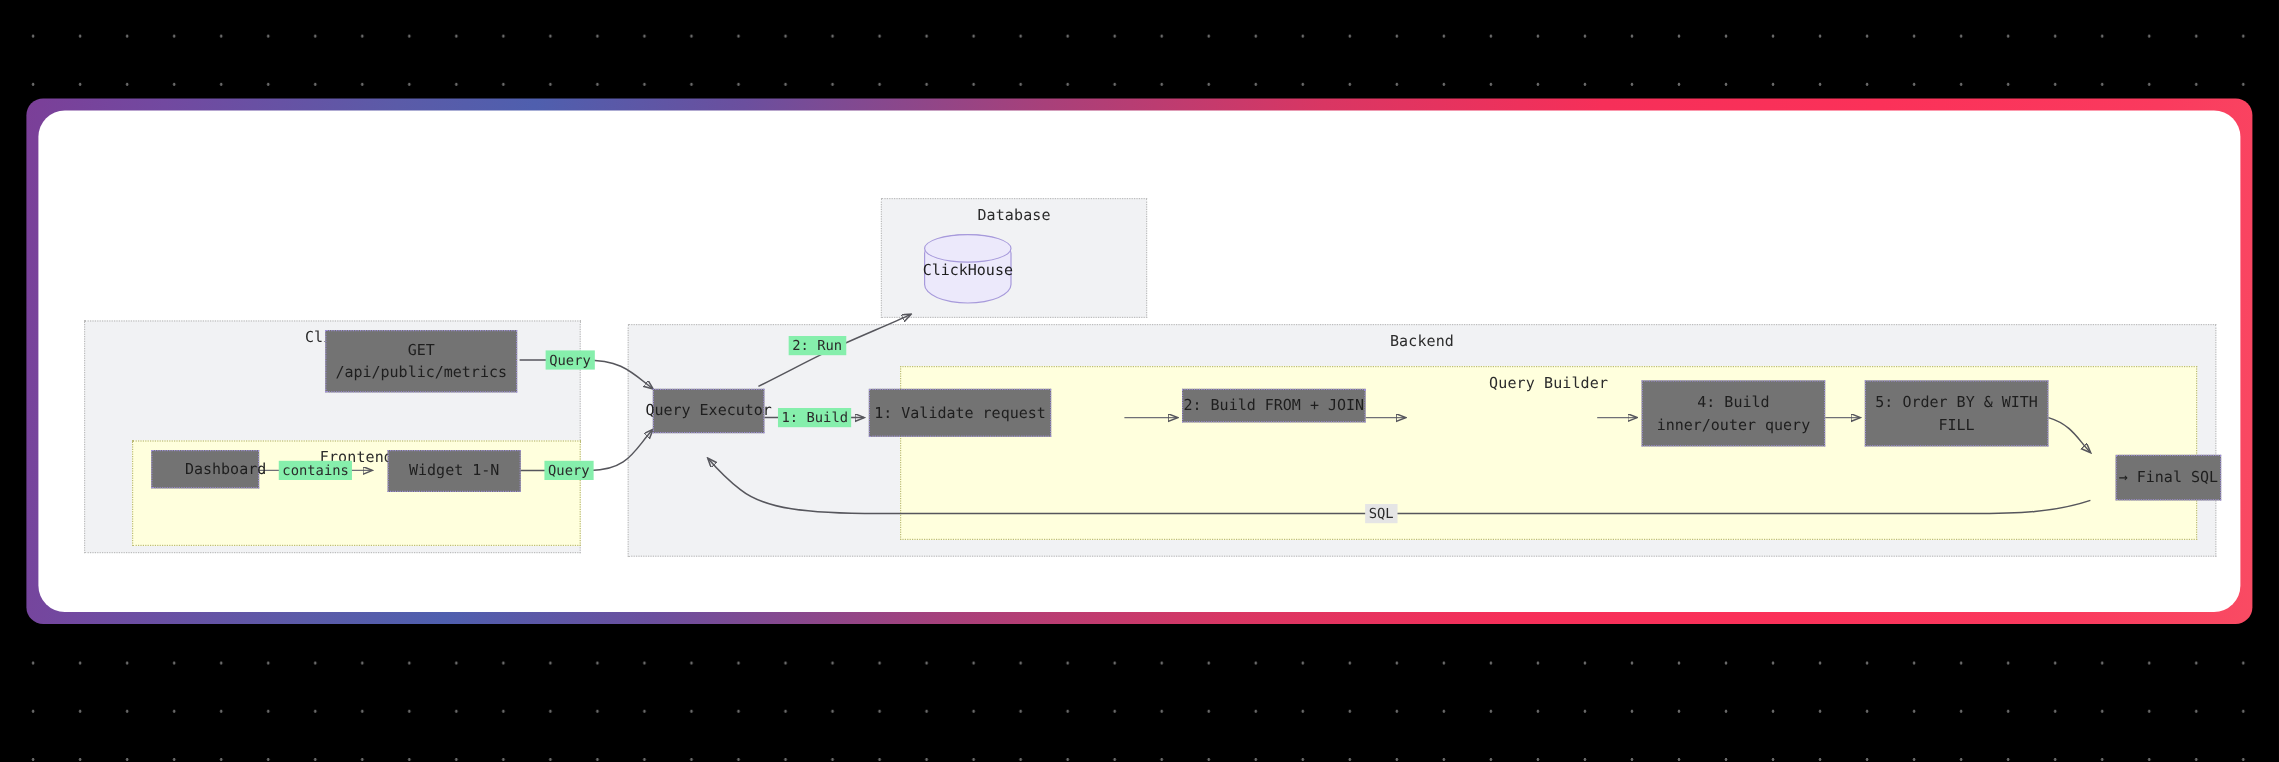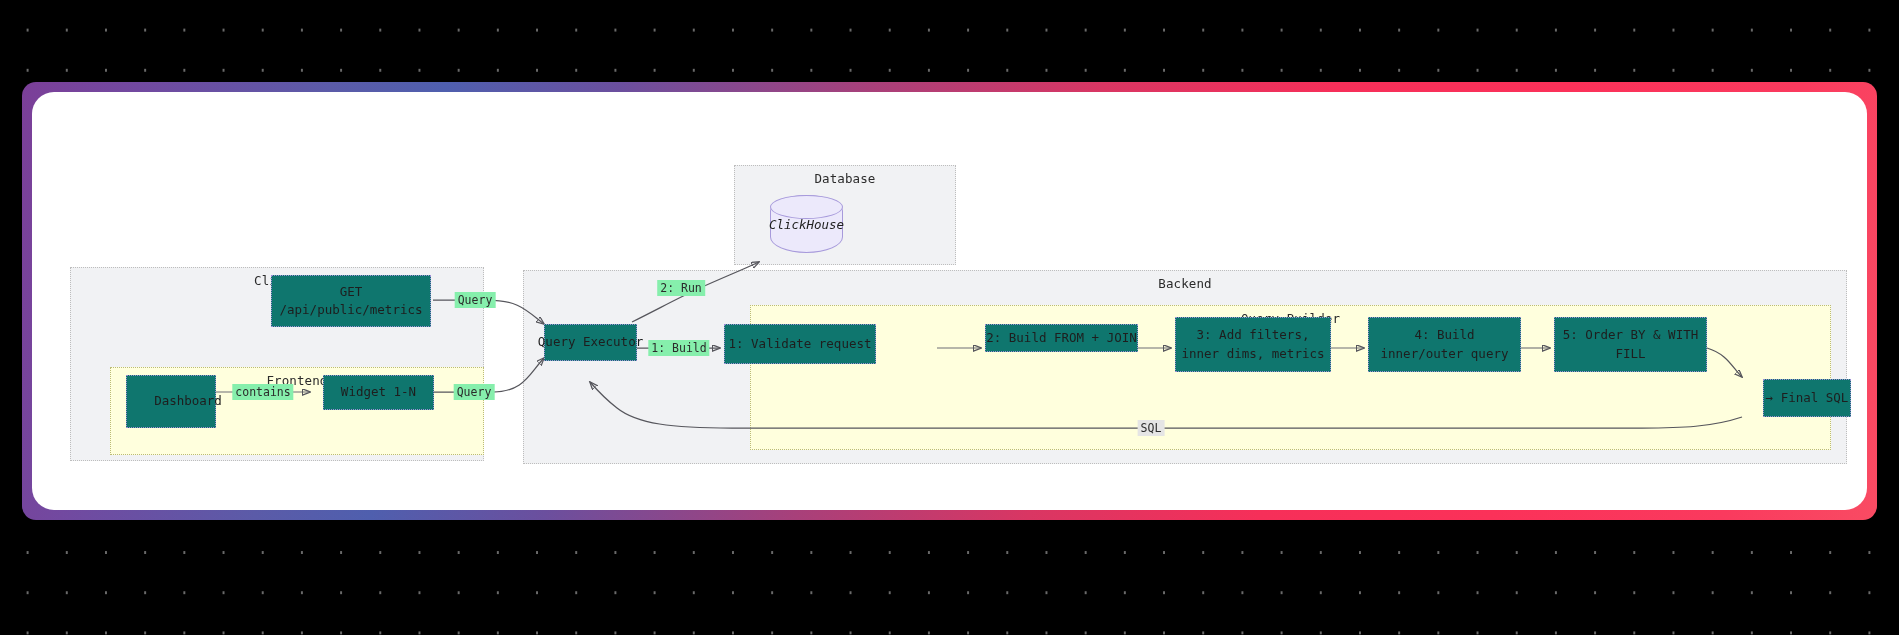--- a/index.html
+++ b/index.html
@@ -53,21 +53,21 @@
     text-align: center;
     font-size: 12.5px;
     color: #2b2b2b;
     letter-spacing: 0.1px;
     white-space: nowrap;
   }
 
   
   .node {
     position: absolute;
-    background: #0f766e;
+    background: #737373;
     border: 1px dotted #9d8fd6;
     display: flex;
     flex-direction: column;
     align-items: center;
     justify-content: center;
     font-size: 12.5px;
     color: #1e1e1e;
     line-height: 1.45;
     text-align: center;
     white-space: nowrap;
@@ -88,21 +88,21 @@
   }
   .cylinder::before {
     content: "";
     position: absolute;
     left: -1px; right: -1px; top: -1px;
     height: 22px;
     border: 1px solid #a79adb;
     border-radius: 50%;
     background: #ece9fb;
   }
-  .cylinder .cyl-label { position: relative; z-index: 2; font-style: italic; }
+  .cylinder .cyl-label { position: relative; z-index: 2; }
 
   
   #edges {
     position: absolute;
     left: 0; top: 0;
     width: 100%; height: 100%;
     pointer-events: none;
   }
   #edges path { fill: none; stroke: #56565c; stroke-width: 1.25; }
   #edges .thin { stroke: #6f6f76; stroke-width: 1.1; }
@@ -179,44 +179,40 @@
 
       <div class="cylinder" style="left:738px; top:103px; width:73px; height:58px;">
         <span class="cyl-label">ClickHouse</span>
       </div>
 
       <div class="node" style="left:239px; top:183px; width:160px; height:52px;">
         <span class="ln">GET</span>
         <span class="ln">/api/public/metrics</span>
       </div>
 
-      <div class="node" style="left:94px; top:283px; width:90px; height:53px;padding-left:34px;">
+      <div class="node" style="left:94px; top:283px; width:90px; height:32px;padding-left:34px;">
         <span class="ln">Dashboard</span>
       </div>
 
       <div class="node" style="left:291px; top:283px; width:111px; height:35px;">
         <span class="ln">Widget 1-N</span>
       </div>
 
       <div class="node" style="left:512px; top:232px; width:93px; height:37px;">
         <span class="ln">Query Executor</span>
       </div>
 
       <div class="node" style="left:692px; top:232px; width:152px; height:40px;">
         <span class="ln">1: Validate request</span>
       </div>
 
       <div class="node" style="left:953px; top:232px; width:153px; height:28px;">
         <span class="ln">2: Build FROM + JOIN</span>
       </div>
 
-      <div class="node" style="left:1143px; top:225px; width:156px; height:55px;">
-        <span class="ln">3: Add filters,</span>
-        <span class="ln">inner dims, metrics</span>
-      </div>
 
       <div class="node" style="left:1336px; top:225px; width:153px; height:55px;">
         <span class="ln">4: Build</span>
         <span class="ln">inner/outer query</span>
       </div>
 
       <div class="node" style="left:1522px; top:225px; width:153px; height:55px;">
         <span class="ln">5: Order BY &amp; WITH</span>
         <span class="ln">FILL</span>
       </div>

